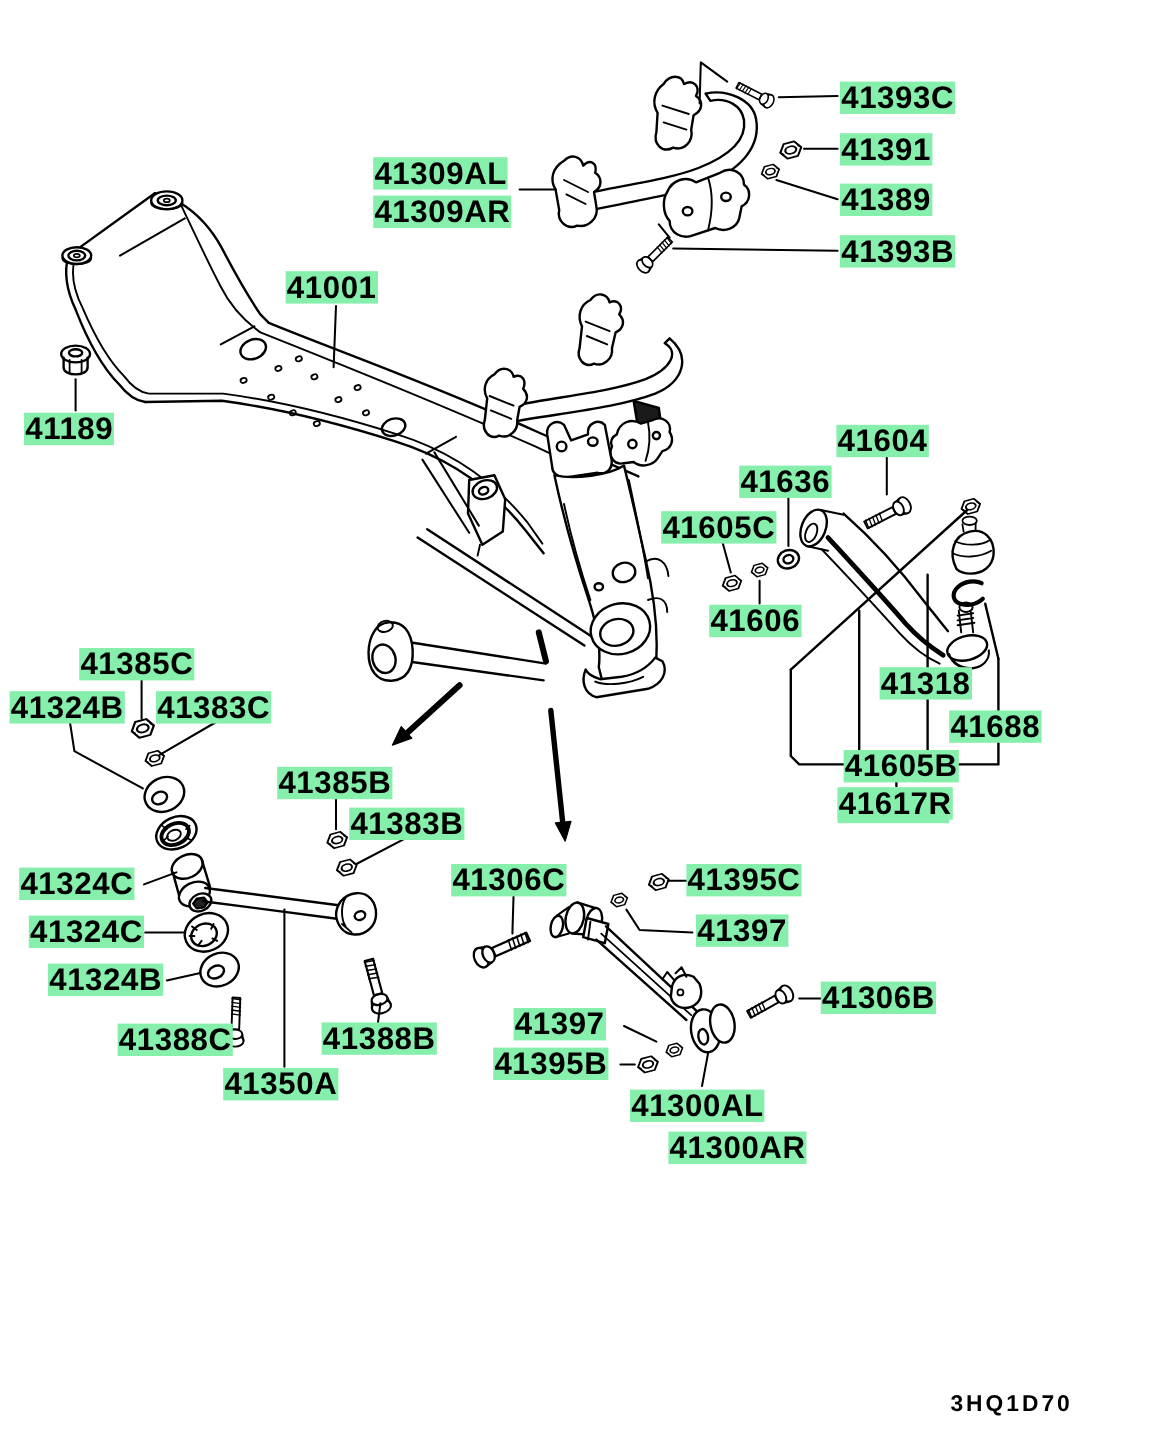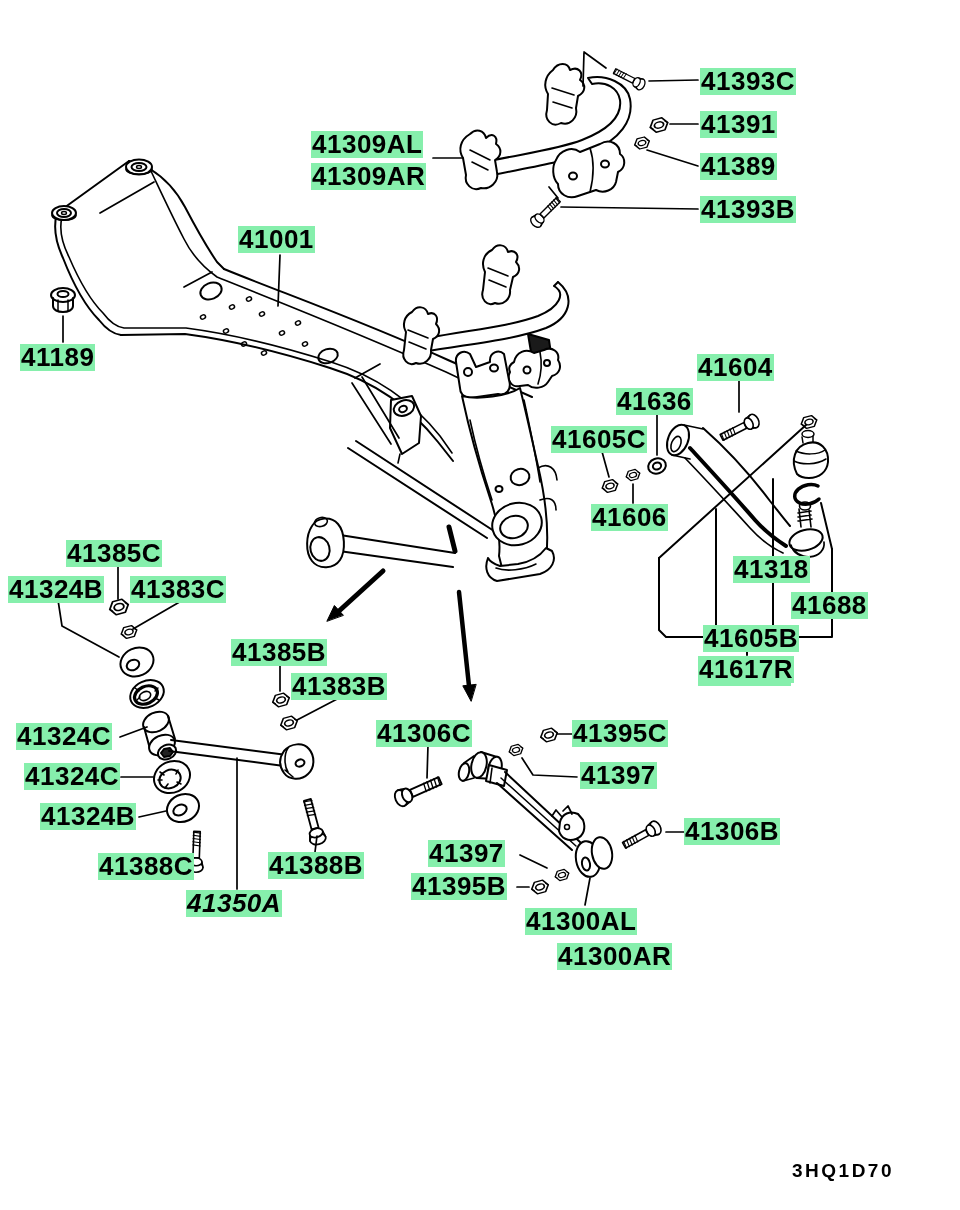--- a/index.html
+++ b/index.html
@@ -329,21 +329,21 @@
       <div class="part-label" style="left: 66px; top: 540px;">41385C</div>
       <div class="part-label" style="left: 8px; top: 576px;">41324B</div>
       <div class="part-label" style="left: 130px; top: 576px;">41383C</div>
       <div class="part-label" style="left: 231px; top: 639px;">41385B</div>
       <div class="part-label" style="left: 291px; top: 673px;">41383B</div>
       <div class="part-label" style="left: 16px; top: 723px;">41324C</div>
       <div class="part-label" style="left: 24px; top: 763px;">41324C</div>
       <div class="part-label" style="left: 40px; top: 803px;">41324B</div>
       <div class="part-label" style="left: 50px; top: 853px; margin-left: 48px;">41388C</div>
       <div class="part-label" style="left: 268px; top: 852px;">41388B</div>
-      <div class="part-label" style="left: 186px; top: 890px; font-style: italic;">41350A</div>
+      <div class="part-label" style="left: 186px; top: 890px;">41350A</div>
       <div class="part-label" style="left: 376px; top: 720px;">41306C</div>
       <div class="part-label" style="left: 572px; top: 720px; text-align: center;">41395C</div>
       <div class="part-label" style="left: 580px; top: 762px;">41397</div>
       <div class="part-label" style="left: 684px; top: 818px;">41306B</div>
       <div class="part-label" style="left: 428px; top: 840px;">41397</div>
       <div class="part-label" style="left: 411px; top: 873px;">41395B</div>
       <div class="part-label" style="left: 525px; top: 908px;">41300AL</div>
       <div class="part-label" style="left: 525px; top: 943px; margin-left: 32px;">41300AR</div>
     </div>
 

